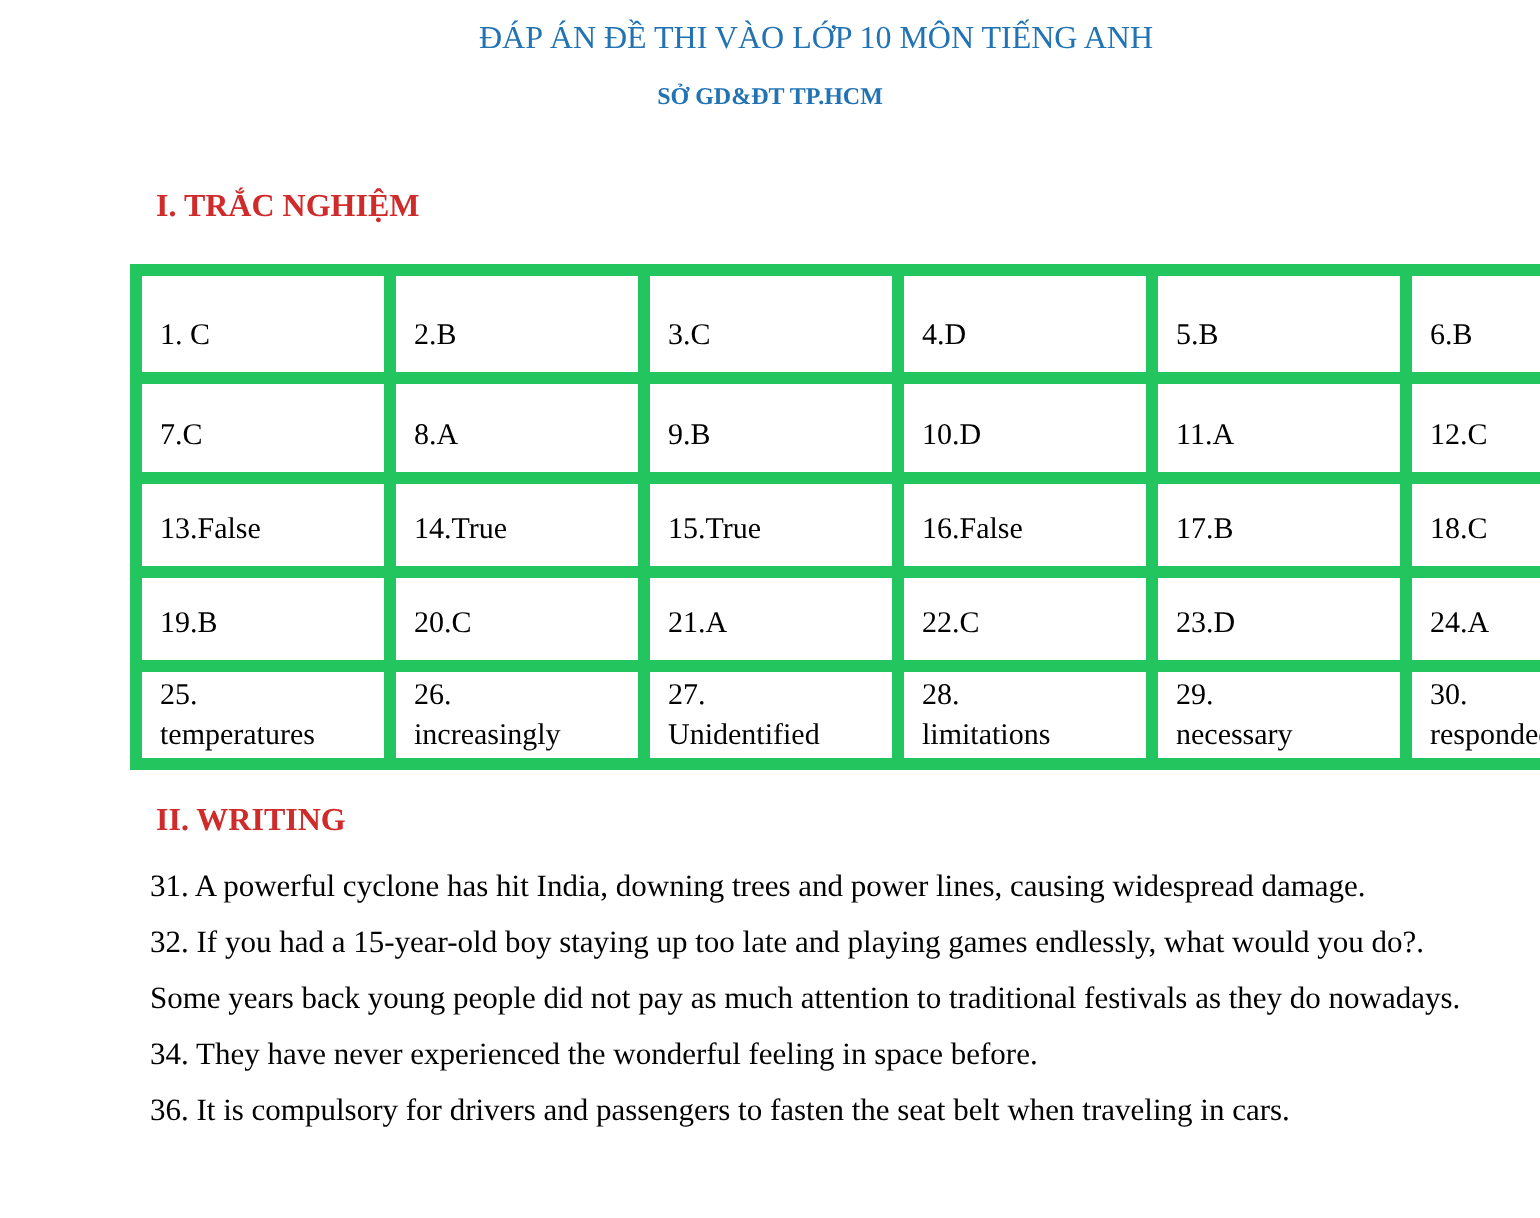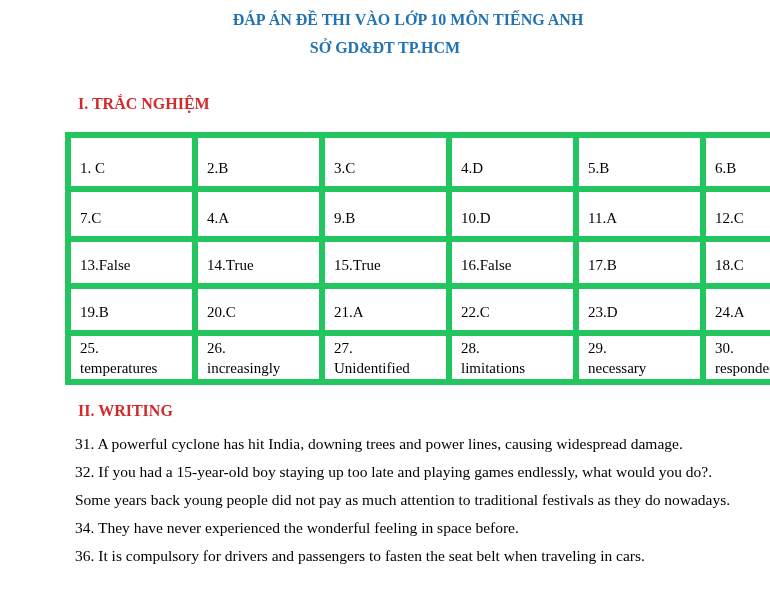--- a/index.html
+++ b/index.html
@@ -16,29 +16,29 @@
     color: #000000;
   }
   .doc {
     width: 770px;
     height: 609px;
   }
   .title {
     margin: 10px 0 0 0;
     text-align: center;
     font-size: 16px;
-    font-weight: bold;
+    font-weight: normal;
     color: #2173b4;
     line-height: 20px;
     padding-left: 46px;
   }
   .subtitle {
     margin: 8px 0 0 0;
     text-align: center;
-    font-size: 16px;
+    font-size: 12px;
     font-weight: bold;
     color: #2173b4;
     line-height: 20px;
   }
   .sec-heading {
     margin: 36px 0 0 78px;
     font-size: 16px;
     font-weight: bold;
     color: #d02b2b;
     line-height: 20px;
@@ -93,21 +93,21 @@
       <tr>
         <td>1. C</td>
         <td>2.B</td>
         <td>3.C</td>
         <td>4.D</td>
         <td>5.B</td>
         <td>6.B</td>
       </tr>
       <tr>
         <td>7.C</td>
-        <td>4.A</td>
+        <td>8.A</td>
         <td>9.B</td>
         <td>10.D</td>
         <td>11.A</td>
         <td>12.C</td>
       </tr>
       <tr>
         <td>13.False</td>
         <td>14.True</td>
         <td>15.True</td>
         <td>16.False</td>

